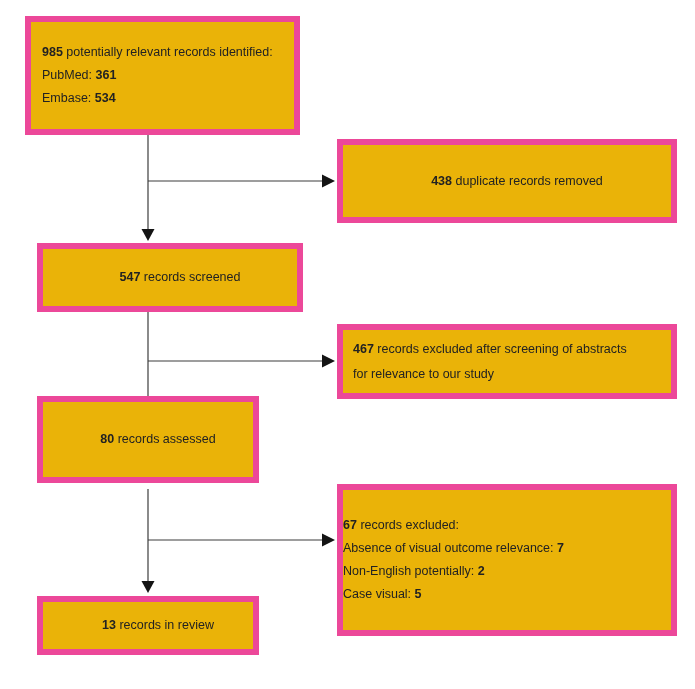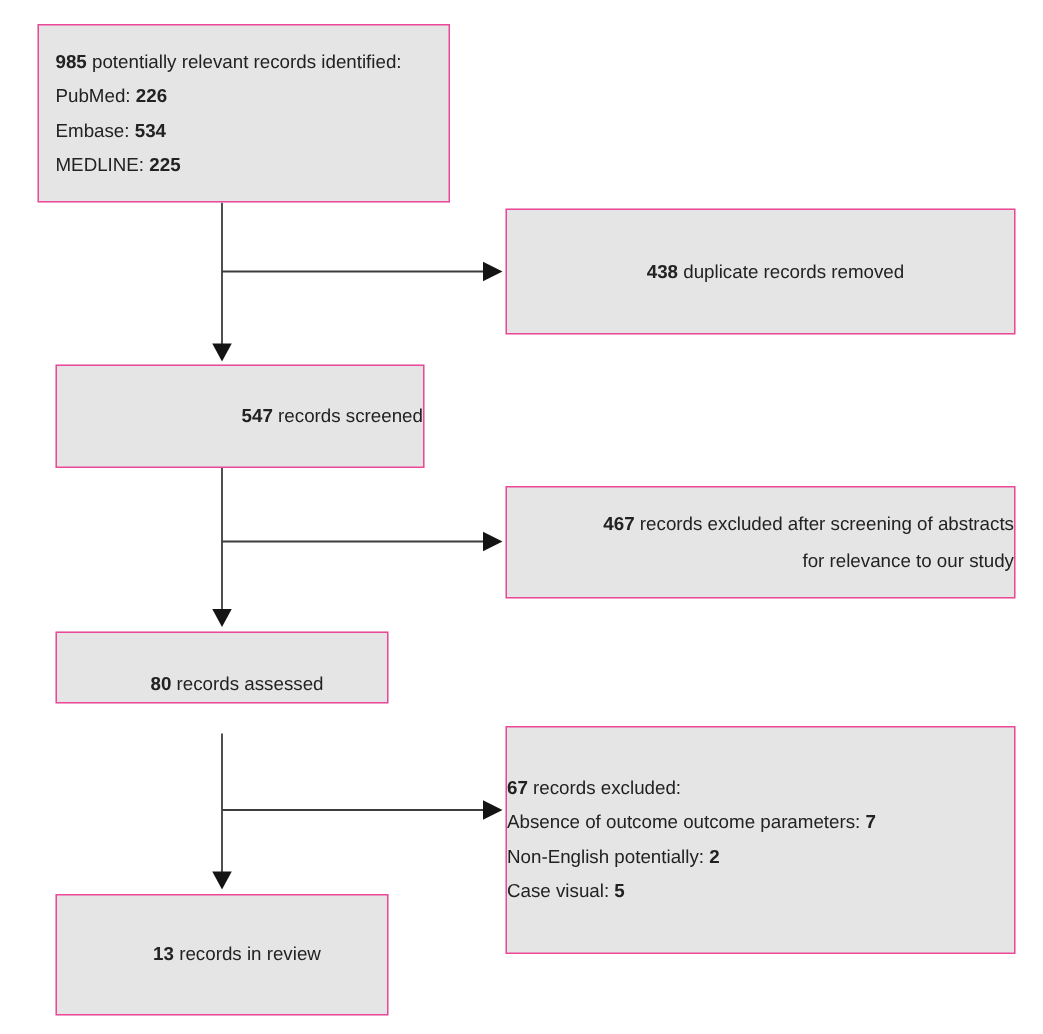--- a/index.html
+++ b/index.html
@@ -8,39 +8,39 @@
     width: 695px;
     height: 689px;
     background: #ffffff;
     font-family: "Liberation Sans", "DejaVu Sans", sans-serif;
     font-size: 12.5px;
     color: #222222;
     overflow: hidden;
   }
   .box {
     position: absolute;
-    background: #e5e5e5;
-    border: 1px solid #ec4899;
+    background: #eab308;
+    border: 6px solid #ec4899;
     box-sizing: border-box;
   }
   .center-box {
     display: flex;
     align-items: center;
     justify-content: center;
     text-align: center;
     padding-left: 20px;
   }
   .left-box {
     display: flex;
     flex-direction: column;
     justify-content: center;
     text-align: left;
   }
   .ln { line-height: 23px; white-space: nowrap; }
-  .ln-wide { line-height: 25px; text-align: right; }
+  .ln-wide { line-height: 25px; }
   b { font-weight: bold; }
   #arrows {
     position: absolute;
     left: 0; top: 0;
     width: 695px; height: 689px;
     pointer-events: none;
   }
   #arrows line { stroke: #3d3d3d; stroke-width: 1.2; }
   #arrows polygon { fill: #141414; stroke: none; }
 </style>
@@ -71,46 +71,45 @@
       <polygon points="141.5,581 154.5,581 148,593"></polygon>
     </g>
     <g>
       <line x1="148" y1="540" x2="323" y2="540"></line>
       <polygon points="322,533.5 322,546.5 335,540"></polygon>
     </g>
   </svg>
 
   <div class="box left-box" style="left:25px; top:16px; width:275px; height:119px; padding-left:11px;">
     <div class="ln"><b>985</b><span> potentially relevant records identified:</span></div>
-    <div class="ln"><span>PubMed: </span><b>226</b></div>
+    <div class="ln"><span>PubMed: </span><b>361</b></div>
     <div class="ln"><span>Embase: </span><b>534</b></div>
-    <div class="ln"><span>MEDLINE: </span><b>225</b></div>
   </div>
 
   <div class="box center-box" style="left:337px; top:139px; width:340px; height:84px;">
     <div class="ln"><b>438</b><span> duplicate records removed</span></div>
   </div>
 
-  <div class="box center-box" style="left:37px; top:243px; width:246px; height:69px;justify-content:flex-end;">
+  <div class="box center-box" style="left:37px; top:243px; width:266px; height:69px;">
     <div class="ln"><b>547</b><span> records screened</span></div>
   </div>
 
   <div class="box left-box" style="left:337px; top:324px; width:340px; height:75px; padding-left:10px;">
     <div class="ln ln-wide"><b>467</b><span> records excluded after screening of abstracts</span></div>
     <div class="ln ln-wide"><span>for relevance to our study</span></div>
   </div>
 
-  <div class="box center-box" style="left:37px; top:421px; width:222px; height:48px;align-items:flex-end;">
+  <div class="box center-box" style="left:37px; top:396px; width:222px; height:87px;">
     <div class="ln"><b>80</b><span> records assessed</span></div>
   </div>
 
   <div class="box left-box" style="left:337px; top:484px; width:340px; height:152px; ">
     <div class="ln"><b>67</b><span> records excluded:</span></div>
-    <div class="ln"><span>Absence of outcome outcome parameters: </span><b>7</b></div>
+    <div class="ln"><span>Absence of visual outcome relevance: </span><b>7</b></div>
     <div class="ln"><span>Non-English potentially: </span><b>2</b></div>
     <div class="ln"><span>Case visual: </span><b>5</b></div>
   </div>
 
-  <div class="box center-box" style="left:37px; top:596px; width:222px; height:81px;">
+  <div class="box center-box" style="left:37px; top:596px; width:222px; height:59px;">
     <div class="ln"><b>13</b><span> records in review</span></div>
   </div>
 
 </div>
 
 </body></html>

